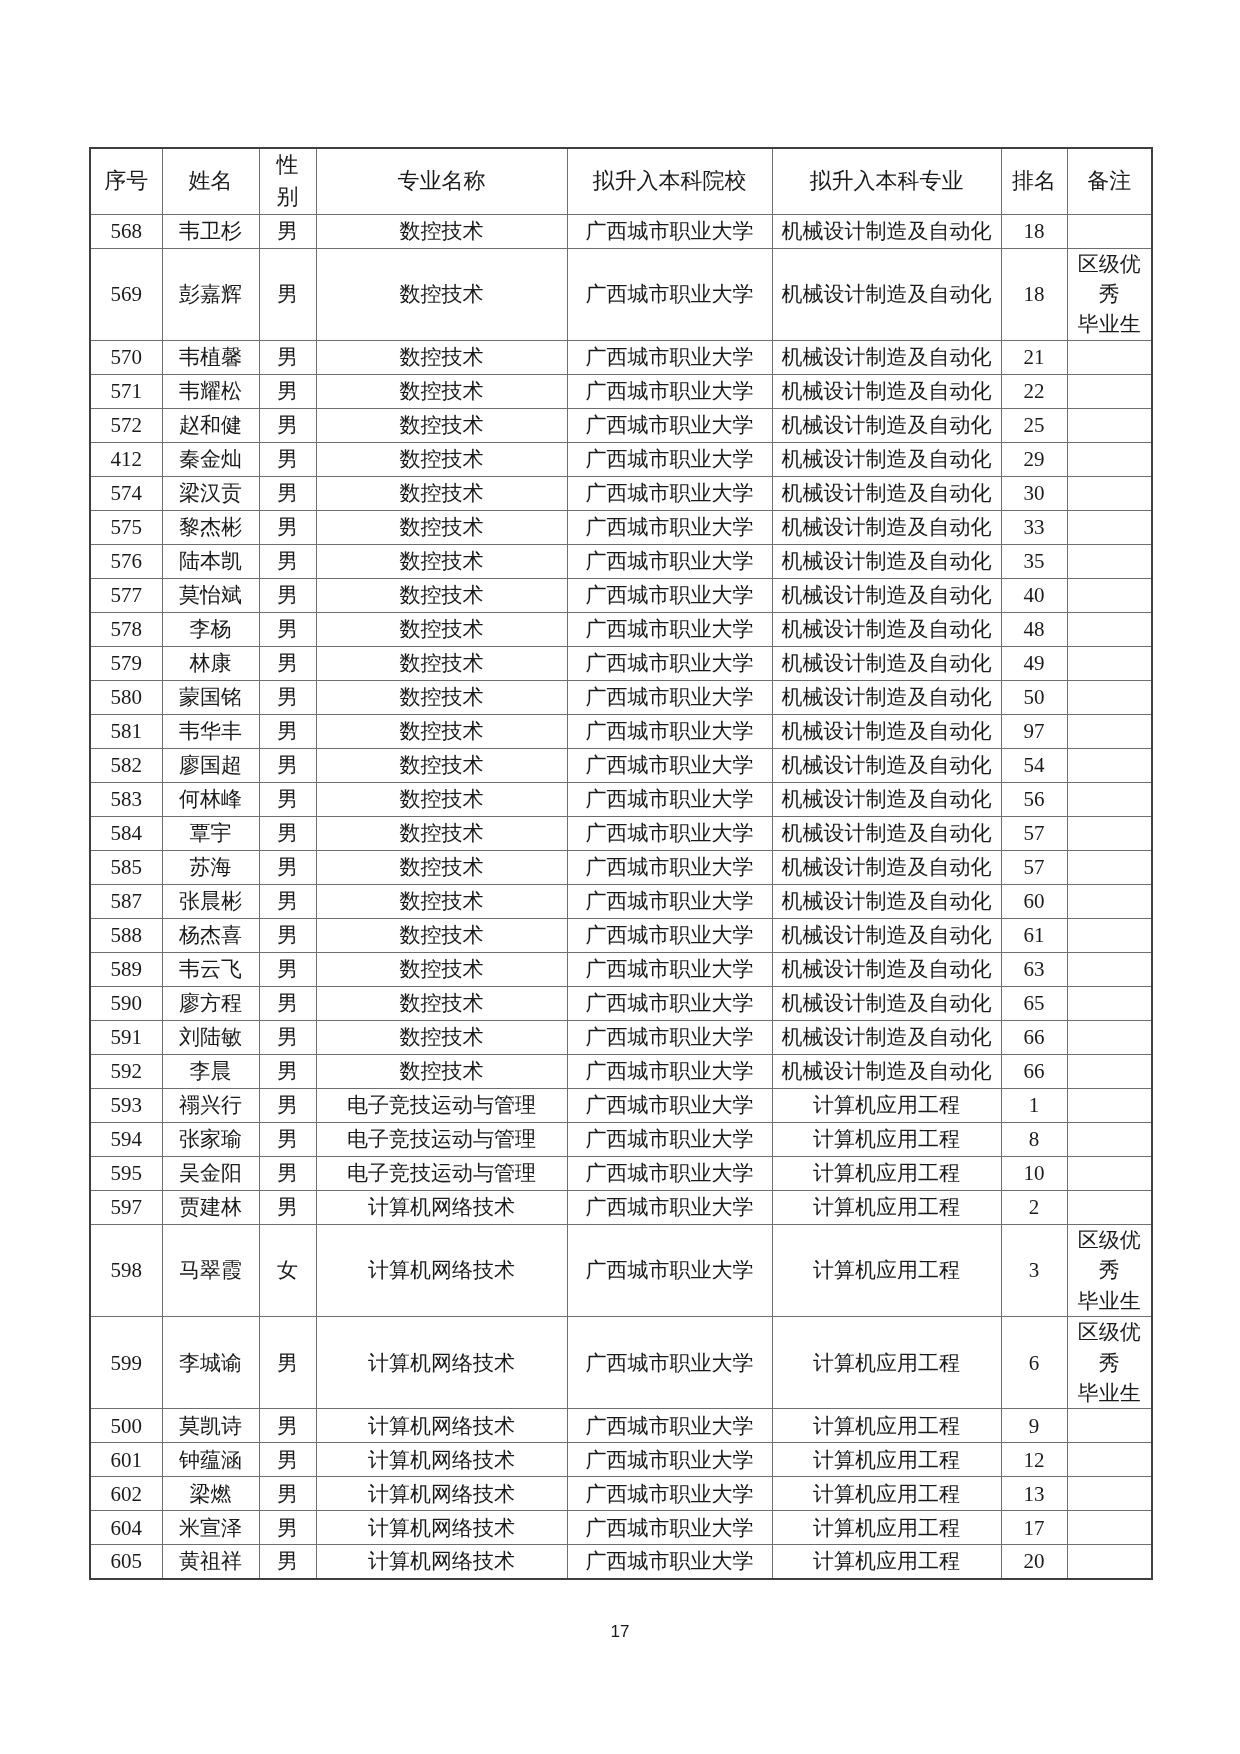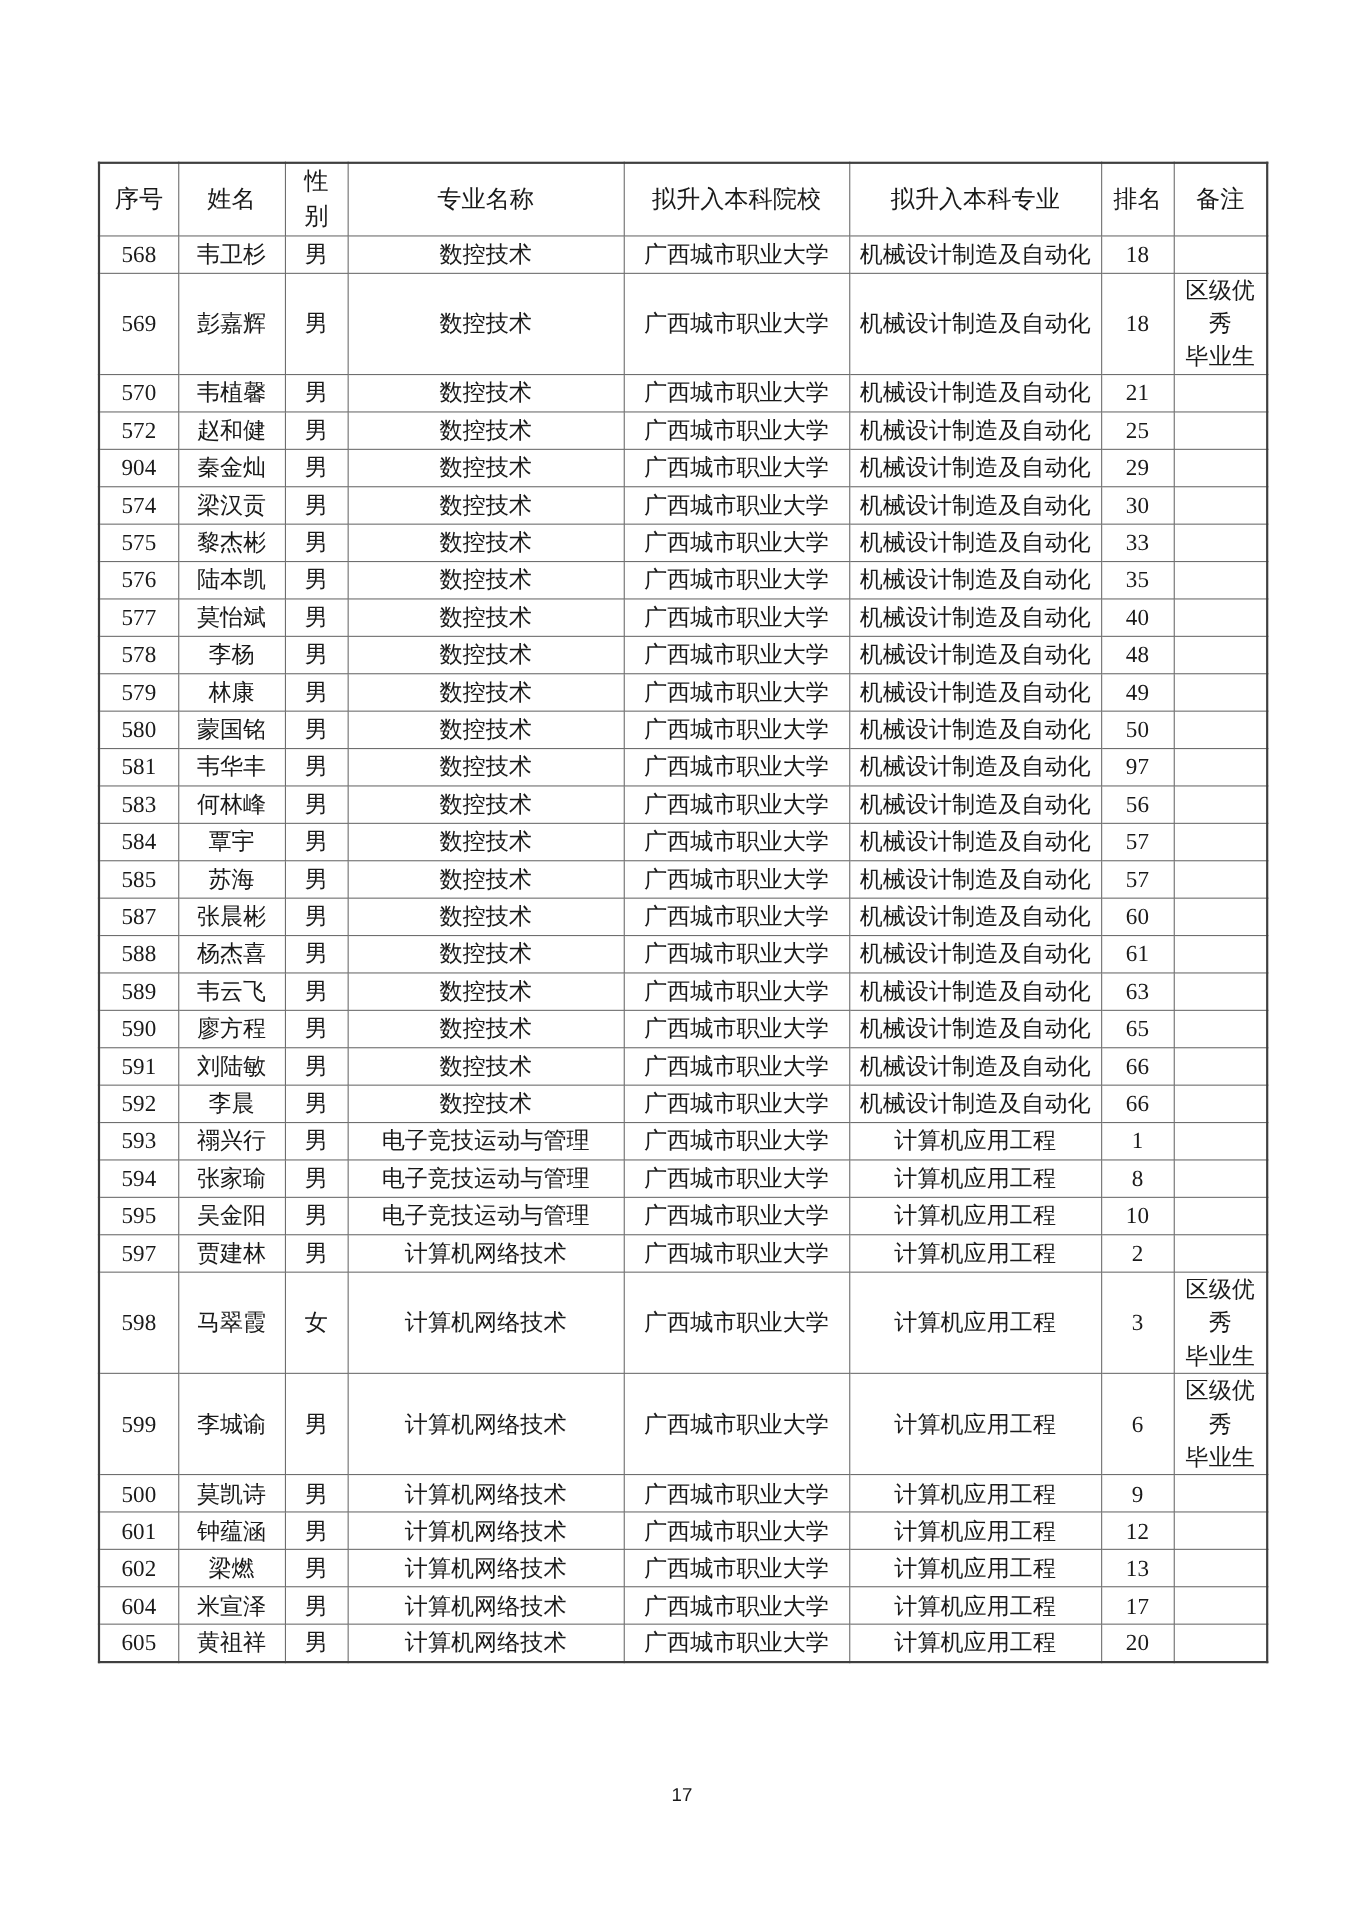--- a/index.html
+++ b/index.html
@@ -117,31 +117,41 @@
           <td>570</td>
           <td>韦植馨</td>
           <td>男</td>
           <td>数控技术</td>
           <td>广西城市职业大学</td>
           <td>机械设计制造及自动化</td>
           <td>21</td>
           <td></td>
         </tr>
         <tr>
+          <td>571</td>
+          <td>韦耀松</td>
+          <td>男</td>
+          <td>数控技术</td>
+          <td>广西城市职业大学</td>
+          <td>机械设计制造及自动化</td>
+          <td>22</td>
+          <td></td>
+        </tr>
+        <tr>
           <td>572</td>
           <td>赵和健</td>
           <td>男</td>
           <td>数控技术</td>
           <td>广西城市职业大学</td>
           <td>机械设计制造及自动化</td>
           <td>25</td>
           <td></td>
         </tr>
         <tr>
-          <td>904</td>
+          <td>412</td>
           <td>秦金灿</td>
           <td>男</td>
           <td>数控技术</td>
           <td>广西城市职业大学</td>
           <td>机械设计制造及自动化</td>
           <td>29</td>
           <td></td>
         </tr>
         <tr>
           <td>574</td>
@@ -214,20 +224,30 @@
           <td></td>
         </tr>
         <tr>
           <td>581</td>
           <td>韦华丰</td>
           <td>男</td>
           <td>数控技术</td>
           <td>广西城市职业大学</td>
           <td>机械设计制造及自动化</td>
           <td>97</td>
+          <td></td>
+        </tr>
+        <tr>
+          <td>582</td>
+          <td>廖国超</td>
+          <td>男</td>
+          <td>数控技术</td>
+          <td>广西城市职业大学</td>
+          <td>机械设计制造及自动化</td>
+          <td>54</td>
           <td></td>
         </tr>
         <tr>
           <td>583</td>
           <td>何林峰</td>
           <td>男</td>
           <td>数控技术</td>
           <td>广西城市职业大学</td>
           <td>机械设计制造及自动化</td>
           <td>56</td>

